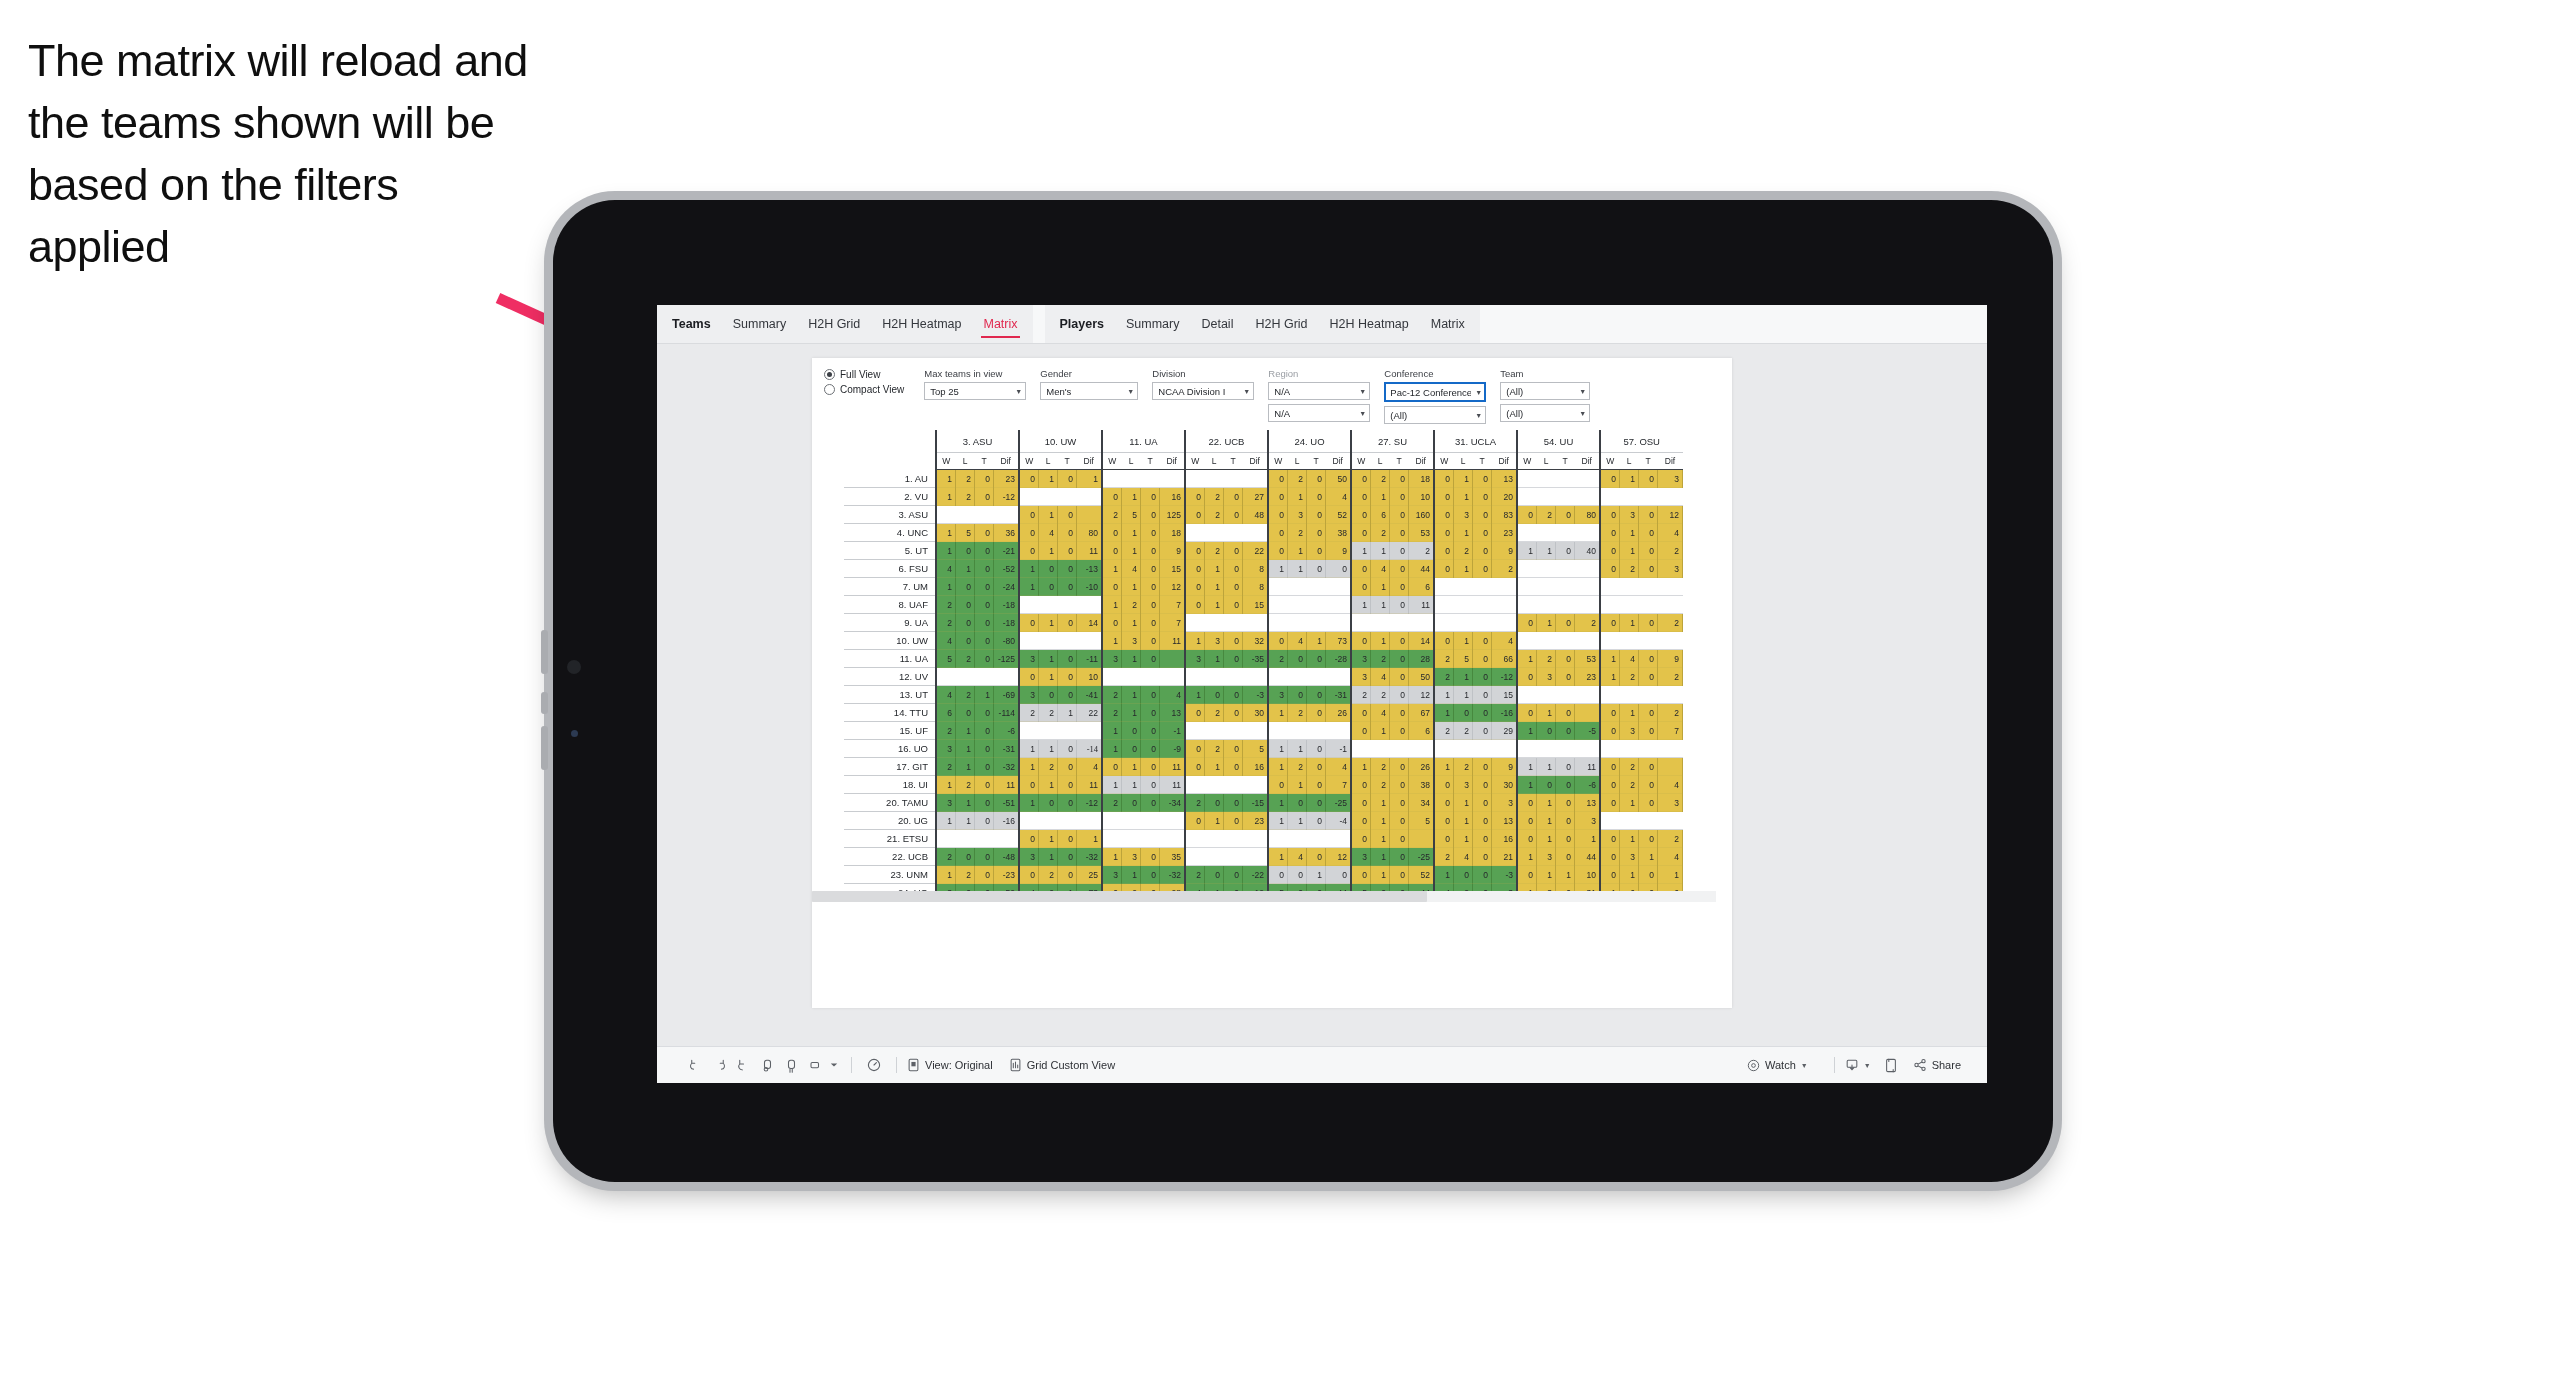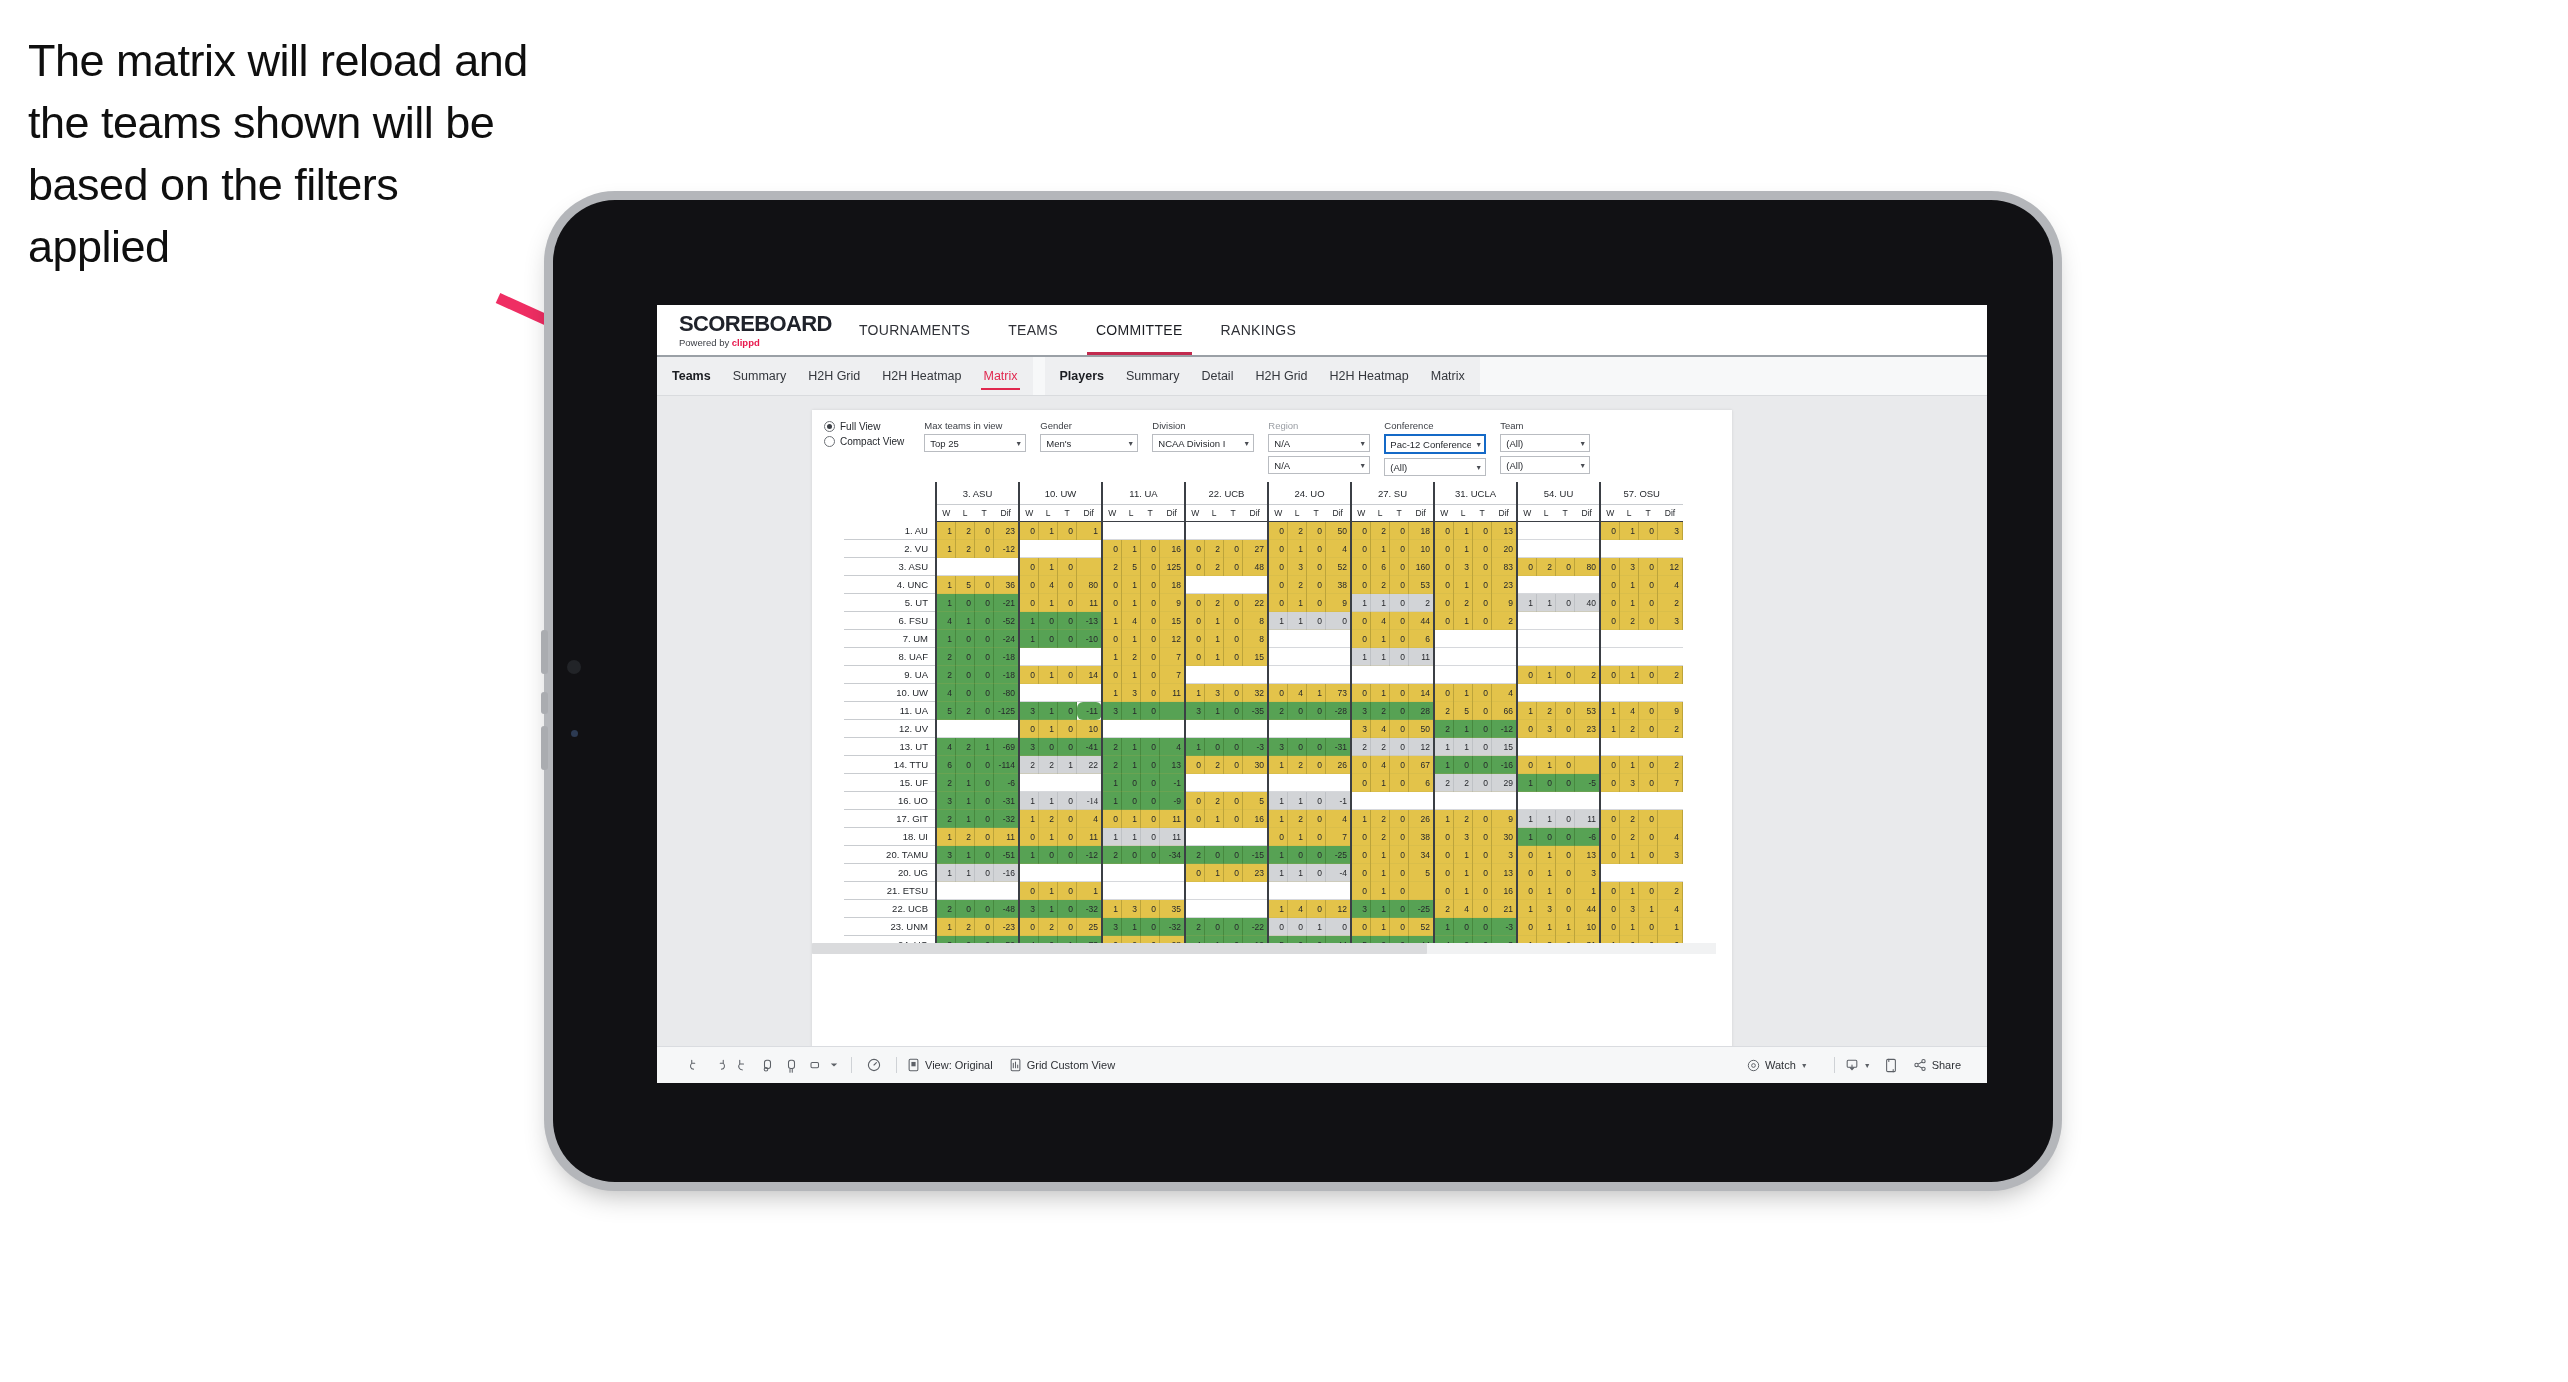--- a/index.html
+++ b/index.html
@@ -136,32 +136,20 @@
 
 <div id="tablet">
   <div class="tb-btn" id="tb-b1"></div>
   <div class="tb-btn" id="tb-b2"></div>
   <div class="tb-btn" id="tb-b3"></div>
   <div id="tb-cam"></div>
   <div id="tb-cam2"></div>
 
   <div id="screen">
 
-    <div id="app-header">
-      <div id="brand">
-        <div class="b1">SCOREBOARD</div>
-        <div class="b2"><span>Powered by </span><b>clippd</b></div>
-      </div>
-      <div id="topnav">
-          <div class="topnav-item">TOURNAMENTS</div>
-          <div class="topnav-item">TEAMS</div>
-          <div class="topnav-item active">COMMITTEE</div>
-          <div class="topnav-item">RANKINGS</div>
-        </div>
-    </div>
 
     <div id="subnav">
         <div class="tabgroup">
           <div class="tabitem lead">Teams</div>
           <div class="tabitem">Summary</div>
           <div class="tabitem">H2H Grid</div>
           <div class="tabitem">H2H Heatmap</div>
           <div class="tabitem sel">Matrix</div>
         </div>
         <div class="tabgroup">
@@ -694,21 +682,21 @@
                 </tr>
                 <tr>
                   <td class="rowlbl">11. UA</td>
                   <td class="c gr g0" style="width: 15px;">5</td>
                   <td class="c gr" style="width: 15px;">2</td>
                   <td class="c gr" style="width: 15px;">0</td>
                   <td class="c gr" style="width: 21px;">-125</td>
                   <td class="c gr g0" style="width: 15px;">3</td>
                   <td class="c gr" style="width: 15px;">1</td>
                   <td class="c gr" style="width: 15px;">0</td>
-                  <td class="c gr" style="width: 21px; border-radius: 6px;">-11</td>
+                  <td class="c gr" style="width: 21px;">-11</td>
                   <td class="c gr g0" style="width: 15px;">3</td>
                   <td class="c gr" style="width: 15px;">1</td>
                   <td class="c gr" style="width: 15px;">0</td>
                   <td class="c gr" style="width: 21px;"></td>
                   <td class="c gr g0" style="width: 15px;">3</td>
                   <td class="c gr" style="width: 15px;">1</td>
                   <td class="c gr" style="width: 15px;">0</td>
                   <td class="c gr" style="width: 21px;">-35</td>
                   <td class="c gr g0" style="width: 15px;">2</td>
                   <td class="c gr" style="width: 15px;">0</td>

